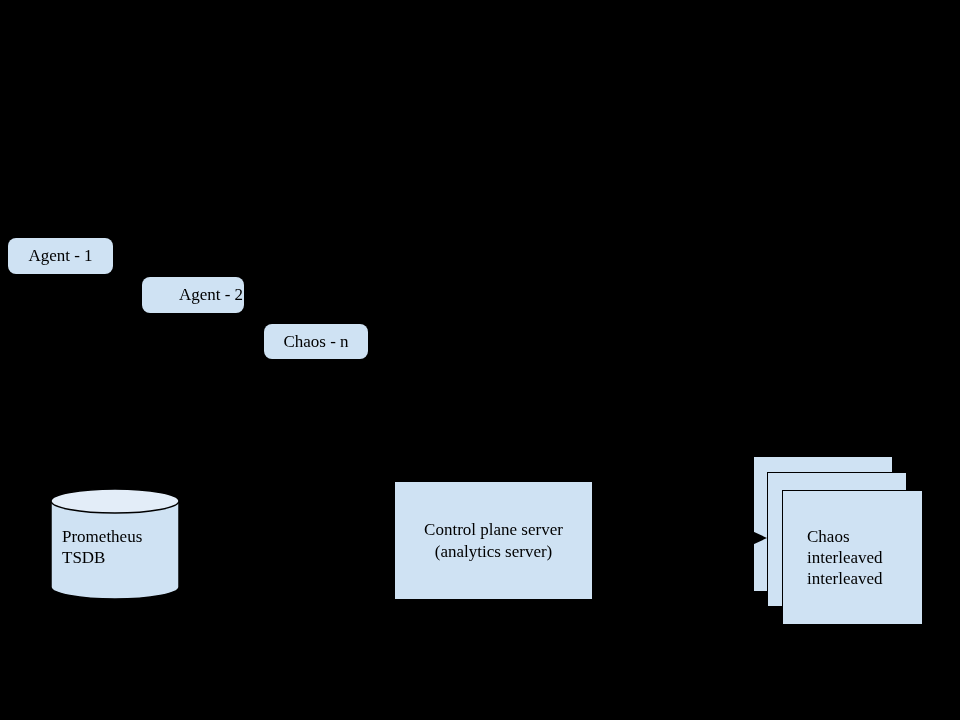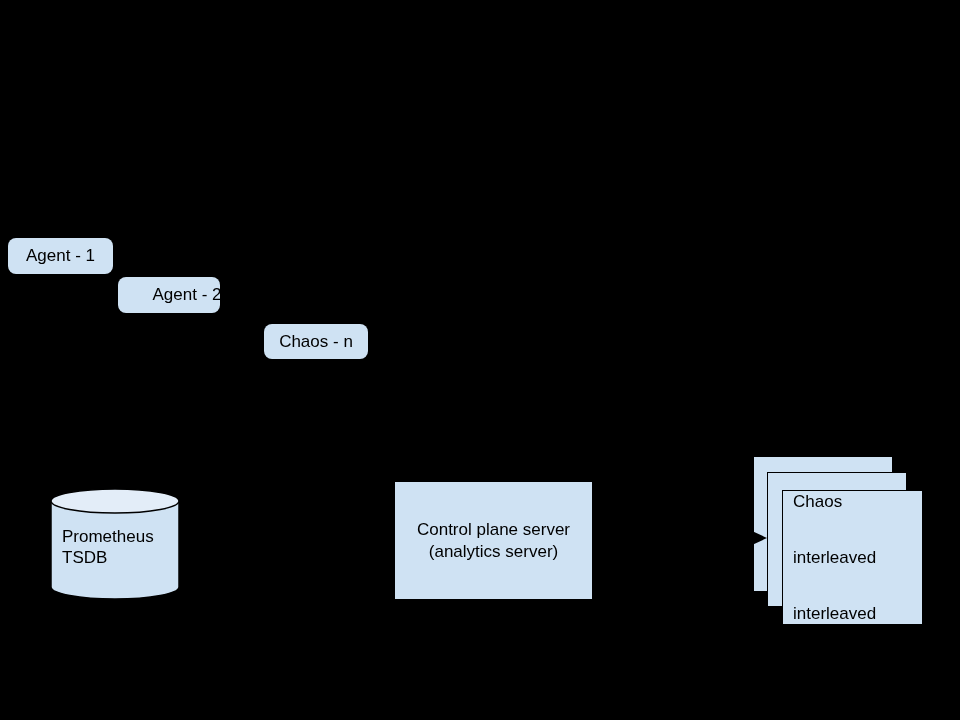--- a/index.html
+++ b/index.html
@@ -6,38 +6,38 @@
     margin: 0;
     padding: 0;
     background: #000000;
   }
   .canvas {
     position: relative;
     width: 960px;
     height: 698px;
     background: var(--background, #000000);
     overflow: hidden;
-    font-family: Liberation Sans, sans-serif;
+    font-family: Liberation Serif, serif;
     color: var(--text, #000000);
   }
   .node {
     position: absolute;
     background: var(--node-fill, #cfe2f3);
     box-sizing: border-box;
   }
   .agent {
     border-radius: 8px;
     display: flex;
     align-items: center;
     justify-content: center;
     font-size: 17px;
     white-space: pre;
   }
   .agent-1 { left: 8px;   top: 238px; width: 105px; height: 36px; }
-  .agent-2 { left: 118px; top: 277px; width: 102px; height: 36px; padding-left: 36px; }
+  .agent-2 { left: 142px; top: 277px; width: 102px; height: 36px; padding-left: 36px; }
   .agent-n { left: 264px; top: 324px; width: 104px; height: 35px; }
 
   .control-plane {
     left: 394px; top: 481px; width: 199px; height: 119px;
     border: 1px solid var(--node-border, #000000);
     display: flex;
     flex-direction: column;
     align-items: center;
     justify-content: center;
     text-align: center;
@@ -47,22 +47,22 @@
 
   .stack-page {
     border: 1px solid var(--node-border, #000000);
   }
   .stack-back  { left: 753px; top: 456px; width: 140px; height: 136px; }
   .stack-mid   { left: 767px; top: 472px; width: 140px; height: 135px; }
   .stack-front {
     left: 782px; top: 490px; width: 141px; height: 135px;
     display: flex;
     flex-direction: column;
-    justify-content: space-between;
-    padding-left: 10px;
+    justify-content: center;
+    padding-left: 24px;
     font-size: 17px;
     line-height: 21px;
   }
 
   .cylinder-wrap {
     position: absolute;
     left: 50px; top: 488px; width: 130px; height: 113px;
   }
   .cyl-body {
     fill: var(--node-fill, #cfe2f3);

